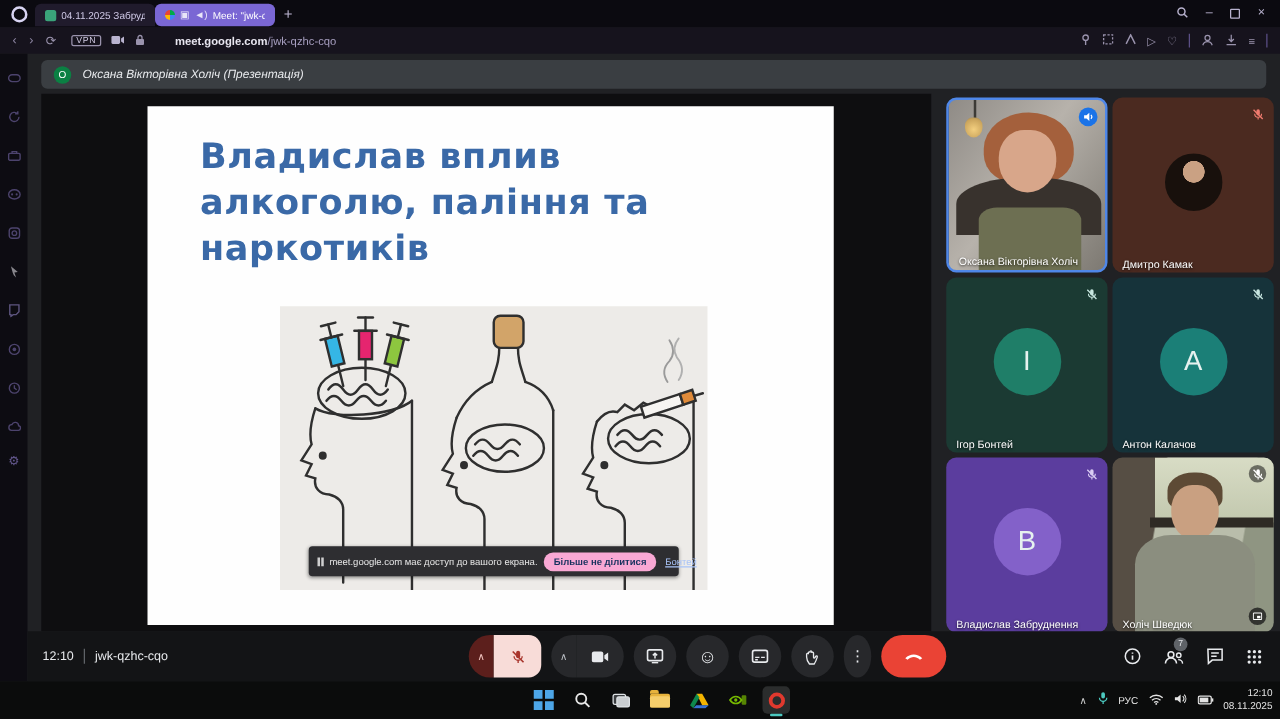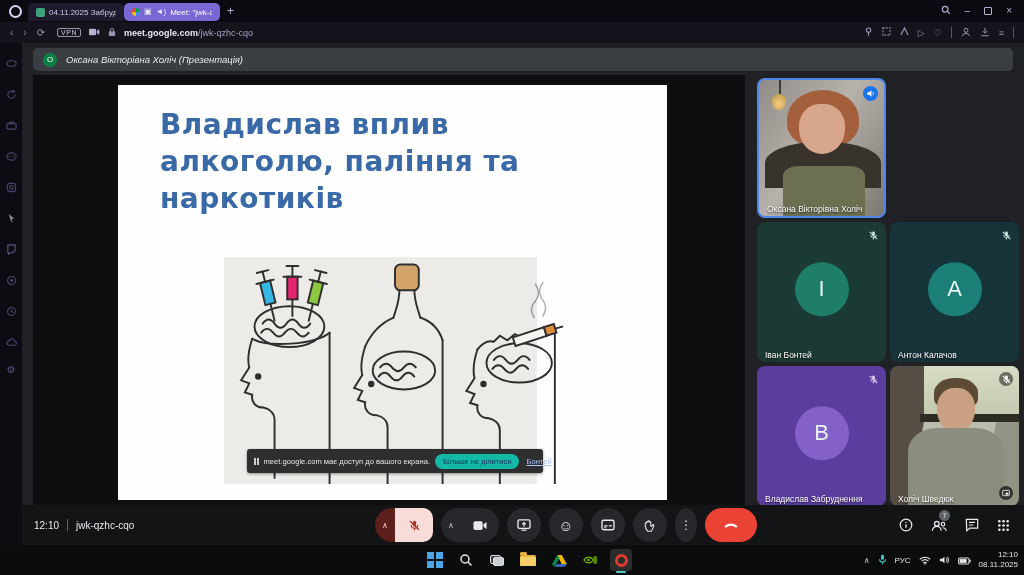--- a/index.html
+++ b/index.html
@@ -21,45 +21,45 @@
   .newtab { color:#b9b3cf; font-size:12px; margin-left:7px; }
   .winbtns { margin-left:auto; display:flex; align-items:center; gap:14px; padding-right:12px; color:#b9b3cf; }
   .winbtns span { font-size:10px; line-height:1; }
   .maxbox { width:8px; height:8px; border:1px solid #b9b3cf; border-radius:1px; }
 
   .toolbar { position:absolute; left:0; top:22px; width:1024px; height:21px; background:#16131d; display:flex; align-items:center; color:#9a93ad; }
   .navbtn { font-size:10px; margin-left:10px; color:#8d86a3; }
   .reload { margin-left:10px; font-size:10px; }
   .vpn-badge { margin-left:12px; border:1px solid #9a93ad; border-radius:2px; font-size:7px; padding:0 3px; color:#cfc9e0; letter-spacing:.5px; }
   .addr-ic { margin-left:8px; font-size:9px; }
-  .url { margin-left:8px; font-size:9px; color:#e8e6f0;text-align:center; }
+  .url { margin-left:24px; font-size:9px; color:#e8e6f0;text-align:center; }
   .url .path { color:#a79fc0; }
   .toolbar-right { margin-left:auto; display:flex; align-items:center; gap:9px; padding-right:10px; font-size:9px; color:#9a93ad; }
   .tsep { width:1px; height:11px; background:#5b4f86; }
 
   .side { position:absolute; left:0; top:43px; width:22px; height:502px; background:#0d0c12; display:flex; flex-direction:column; align-items:center; padding-top:12px; gap:13px; }
   .side svg, .side span { opacity:.75; }
   .sideglyph { color:#7e6fb4; font-size:10px; line-height:1; }
 
   
   .banner { position:absolute; left:33px; top:48px; width:980px; height:23px; background:#3a3e42; border-radius:5px; display:flex; align-items:center; padding:0 10px; gap:9px; }
   .banner-av { width:14px; height:14px; border-radius:50%; background:#0b8043; color:#fff; font-size:8px; display:flex; align-items:center; justify-content:center; }
   .banner-txt { color:#e8eaed; font-size:9.5px;font-style:italic; }
 
   .stage { position:absolute; left:33px; top:75px; width:712px; height:430px; background:#0e0e10; }
   .slide { position:absolute; left:85px; top:10px; width:549px; height:415px; background:#fefefe; }
   .slide-title { position:absolute; left:42px; top:22px; width:460px; color:#3a69a7; font-weight:bold; font-size:28px; line-height:1.32; letter-spacing:.5px; white-space:pre-line; font-family:"DejaVu Sans", sans-serif; }
-  .illus { position:absolute; left:106px; top:172px; width:313px; height:227px; background:#edebe8; }
+  .illus { position:absolute; left:106px; top:160px; width:342px; height:227px; background:#edebe8; }
   .illus svg { position:absolute; left:0; top:0; }
 
   .share-bar { position:absolute; left:23px; top:192px; width:296px; height:24px; background:#2e2e31; border-radius:3px; display:flex; align-items:center; padding:0 7px; gap:5px; box-shadow:0 1px 3px rgba(0,0,0,.4); }
   .pause-ic { display:flex; gap:1.5px; }
   .pause-ic i { display:block; width:1.5px; height:7px; background:#cfcfcf; }
   .share-txt { color:#e6e6e6; font-size:7.6px; white-space:nowrap; }
-  .share-btn { background:#14b8a6; color:#17325e; font-size:7.6px; font-weight:normal; border:none; border-radius:10px; padding:3px 8px; white-space:nowrap; }
+  .share-btn { background:#f9a8d4; color:#17325e; font-size:7.6px; font-weight:bold; border:none; border-radius:10px; padding:3px 8px; white-space:nowrap; }
   .share-hide { color:#a8c3f7; font-size:7.6px; text-decoration:underline; margin-left:2px; }
 
   
   .tile { position:absolute; width:129px; height:140px; border-radius:8px; overflow:hidden; }
   .tile .nm { position:absolute; left:8px; bottom:2px; color:#fff; font-size:8.5px; text-shadow:0 1px 2px rgba(0,0,0,.8); white-space:nowrap; }
   .micoff { position:absolute; right:6px; top:6px; width:14px; height:14px; display:flex; align-items:center; justify-content:center; }
   .avcirc { position:absolute; left:50%; top:50%; transform:translate(-50%,-55%); border-radius:50%; display:flex; align-items:center; justify-content:center; color:#e6f2ef; }
   .audio-badge { position:absolute; right:6px; top:6px; width:15px; height:15px; background:#1a73e8; border-radius:50%; display:flex; align-items:center; justify-content:center; }
 
   .tile-oksana { left:757px; top:78px; border:2px solid #4f87e8; background:linear-gradient(125deg,#8f8b86,#b7b2ab 45%,#7d7972); }
@@ -348,32 +348,44 @@
     <div class="ok-body"></div>
     <span class="audio-badge">
       <svg width="9" height="9" viewBox="0 0 14 14">
           <path d="M2 5v4h3l3.5 3V2L5 5H2z" fill="#fff"></path>
           <path d="M10.5 4.5a3.6 3.6 0 0 1 0 5" stroke="#fff" stroke-width="1.4" fill="none"></path>
         </svg>
     </span>
     <span class="nm">Оксана Вікторівна Холіч</span>
   </div>
 
+  <div class="tile tile-dmytro">
+    <span class="micoff" style="color:#f07b6f">
+      <svg width="11" height="11" viewBox="0 0 24 24">
+          <path d="M12 3a3 3 0 0 1 3 3v5a3 3 0 0 1-6 0V6a3 3 0 0 1 3-3z" fill="currentColor"></path>
+          <path d="M6 11a6 6 0 0 0 12 0" stroke="currentColor" fill="none" stroke-width="2"></path>
+          <path d="M12 17v4" stroke="currentColor" stroke-width="2"></path>
+          <path d="M4 4l16 16" stroke="currentColor" stroke-width="2.4"></path>
+        </svg>
+    </span>
+    <div class="dm-av"></div>
+    <span class="nm">Дмитро Камак</span>
+  </div>
 
   <div class="tile tile-ivan">
     <span class="micoff" style="color:#c8e6e0">
       <svg width="11" height="11" viewBox="0 0 24 24">
           <path d="M12 3a3 3 0 0 1 3 3v5a3 3 0 0 1-6 0V6a3 3 0 0 1 3-3z" fill="currentColor"></path>
           <path d="M6 11a6 6 0 0 0 12 0" stroke="currentColor" fill="none" stroke-width="2"></path>
           <path d="M12 17v4" stroke="currentColor" stroke-width="2"></path>
           <path d="M4 4l16 16" stroke="currentColor" stroke-width="2.4"></path>
         </svg>
     </span>
     <div class="avcirc iv-av">І</div>
-    <span class="nm">Іван Бонтей</span>
+    <span class="nm">Ігор Бонтей</span>
   </div>
 
   <div class="tile tile-anton">
     <span class="micoff" style="color:#c8e6e0">
       <svg width="11" height="11" viewBox="0 0 24 24">
           <path d="M12 3a3 3 0 0 1 3 3v5a3 3 0 0 1-6 0V6a3 3 0 0 1 3-3z" fill="currentColor"></path>
           <path d="M6 11a6 6 0 0 0 12 0" stroke="currentColor" fill="none" stroke-width="2"></path>
           <path d="M12 17v4" stroke="currentColor" stroke-width="2"></path>
           <path d="M4 4l16 16" stroke="currentColor" stroke-width="2.4"></path>
         </svg>

